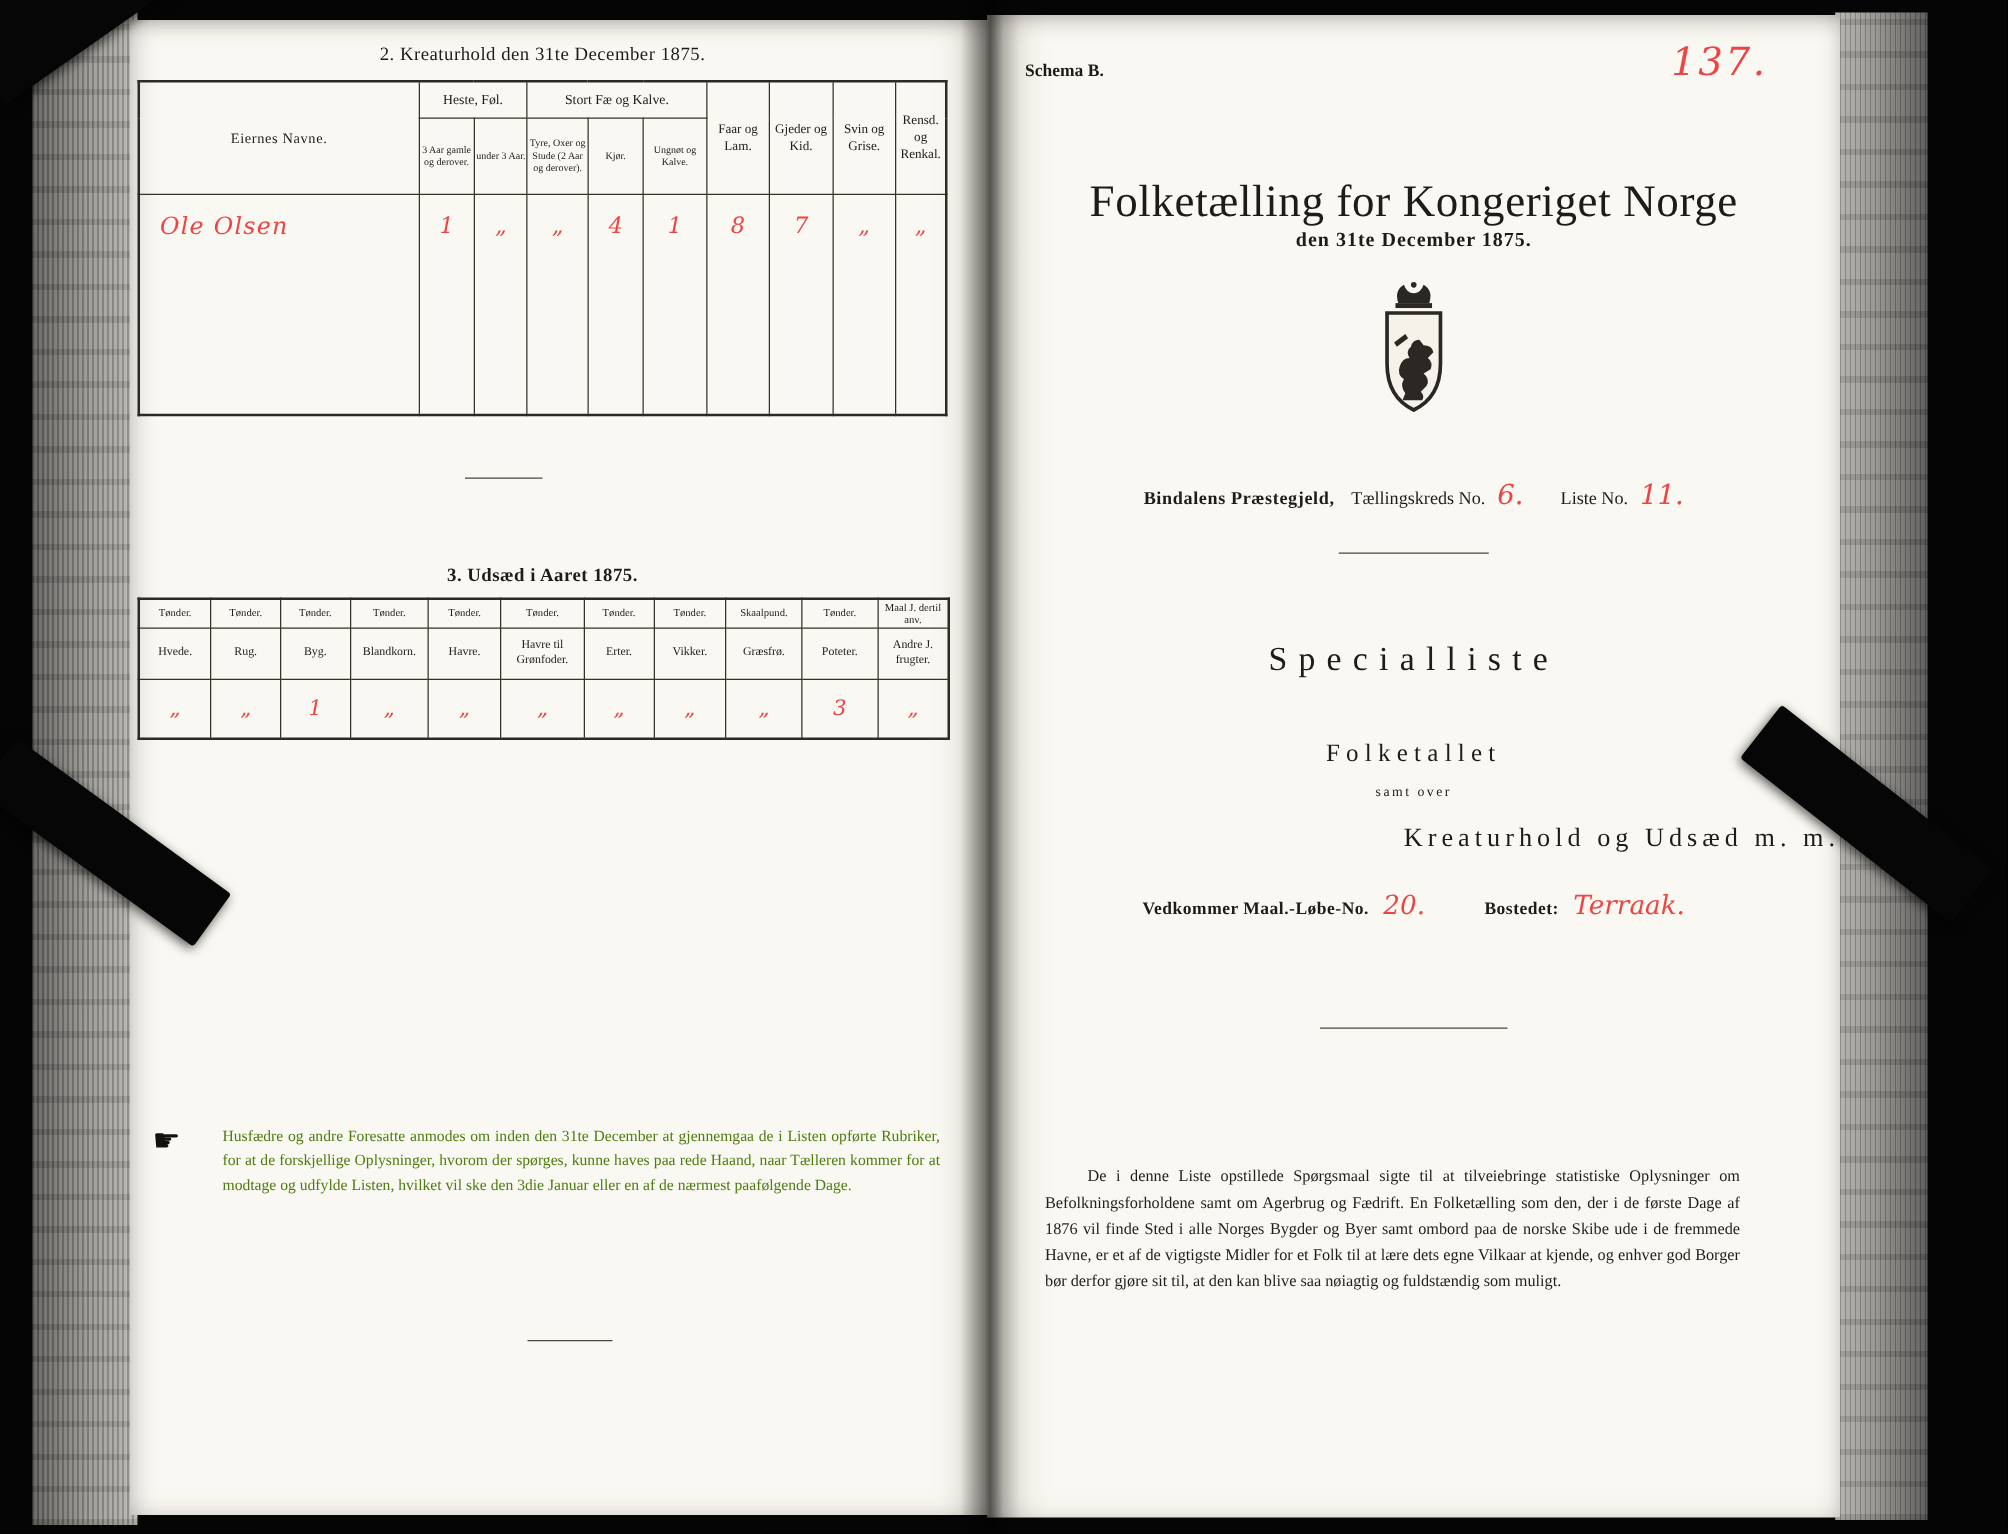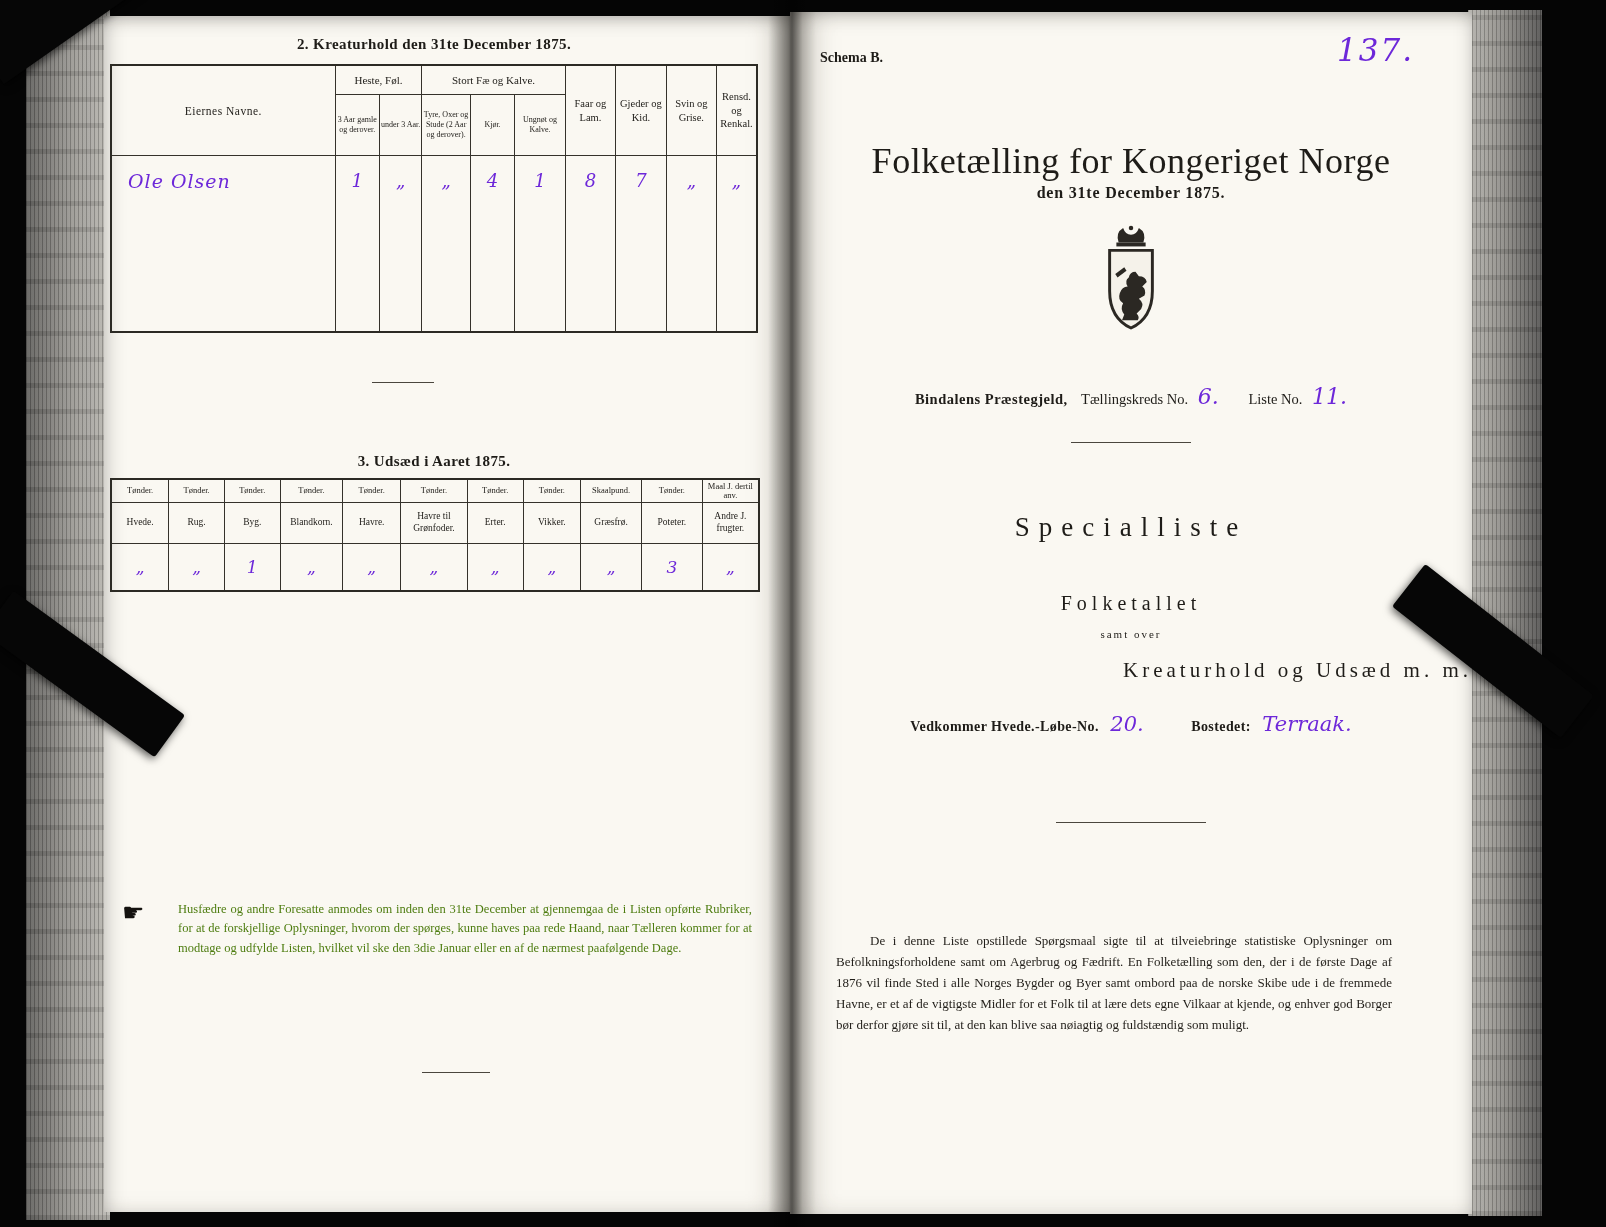--- a/index.html
+++ b/index.html
@@ -39,24 +39,24 @@
     position:absolute;left:768px;top:0;width:48px;height:1227px;z-index:4;pointer-events:none;
     background:linear-gradient(90deg, rgba(0,0,0,0) 0%, rgba(0,0,0,0.35) 42%, rgba(0,0,0,0.5) 50%, rgba(0,0,0,0.12) 72%, rgba(0,0,0,0) 100%);
   }
   
   .clip{position:absolute;background:#060606;z-index:6;box-shadow:0 3px 9px rgba(0,0,0,0.65);}
   .clip-topleft{left:-34px;top:-36px;width:178px;height:76px;transform:rotate(-35deg);}
   .clip-leftmid{left:-22px;top:648px;width:212px;height:52px;transform:rotate(36deg);border-radius:3px;}
   .clip-right{left:1386px;top:624px;width:214px;height:54px;transform:rotate(38deg);border-radius:3px;}
   
   .hand{
-    font-family:"DejaVu Serif", serif;font-style:italic;color:#6d28d9;
-  }
-  
-  .t2-title{position:absolute;left:6px;top:20px;width:648px;text-align:center;font-size:15px;font-weight:bold;letter-spacing:0.4px;}
+    font-family:"DejaVu Serif", serif;font-style:italic;color:#ef4444;
+  }
+  
+  .t2-title{position:absolute;left:6px;top:20px;width:648px;text-align:center;font-size:15px;font-weight:normal;letter-spacing:0.4px;}
   table{border-collapse:collapse;table-layout:fixed;}
   .t2{position:absolute;left:6px;top:48px;width:648px;}
   .t2 th,.t2 td{border:1px solid #35322b;}
   .t2{border:2px solid #2c2a24;}
   .t2 th{font-weight:normal;text-align:center;vertical-align:middle;padding:1px 1px;}
   .th-group{font-size:11px;height:26px;}
   .th-owners{font-size:11.5px;letter-spacing:0.5px;}
   .th-sub{font-size:8px;height:58px;line-height:1.25;}
   .th-right{font-size:10.5px;line-height:1.3;vertical-align:middle;}
   .t2 td{height:160px;vertical-align:top;text-align:center;padding-top:14px;font-size:18px;}
@@ -257,21 +257,21 @@
       <span class="hand">11.</span>
     </div>
     <div class="rule-r rule-ra"></div>
 
     <div class="sp1">Specialliste</div>
     <div class="sp3">Folketallet</div>
     <div class="sp4">samt over</div>
     <div class="sp5">Kreaturhold og Udsæd m. m.</div>
 
     <div class="ref-row">
-      <span class="lbl">Vedkommer Hvede.-Løbe-No.</span>
+      <span class="lbl">Vedkommer Maal.-Løbe-No.</span>
       <span class="hand">20.</span>
       <span class="lbl">Bostedet:</span>
       <span class="hand">Terraak.</span>
     </div>
     <div class="rule-r rule-rb"></div>
 
     <div class="rp-paragraph">De i denne Liste opstillede Spørgsmaal sigte til at tilveiebringe statistiske Oplysninger om Befolkningsforholdene samt om Agerbrug og Fædrift. En Folketælling som den, der i de første Dage af 1876 vil finde Sted i alle Norges Bygder og Byer samt ombord paa de norske Skibe ude i de fremmede Havne, er et af de vigtigste Midler for et Folk til at lære dets egne Vilkaar at kjende, og enhver god Borger bør derfor gjøre sit til, at den kan blive saa nøiagtig og fuldstændig som muligt.</div>
   </div>
 
   <div class="spine"></div>

